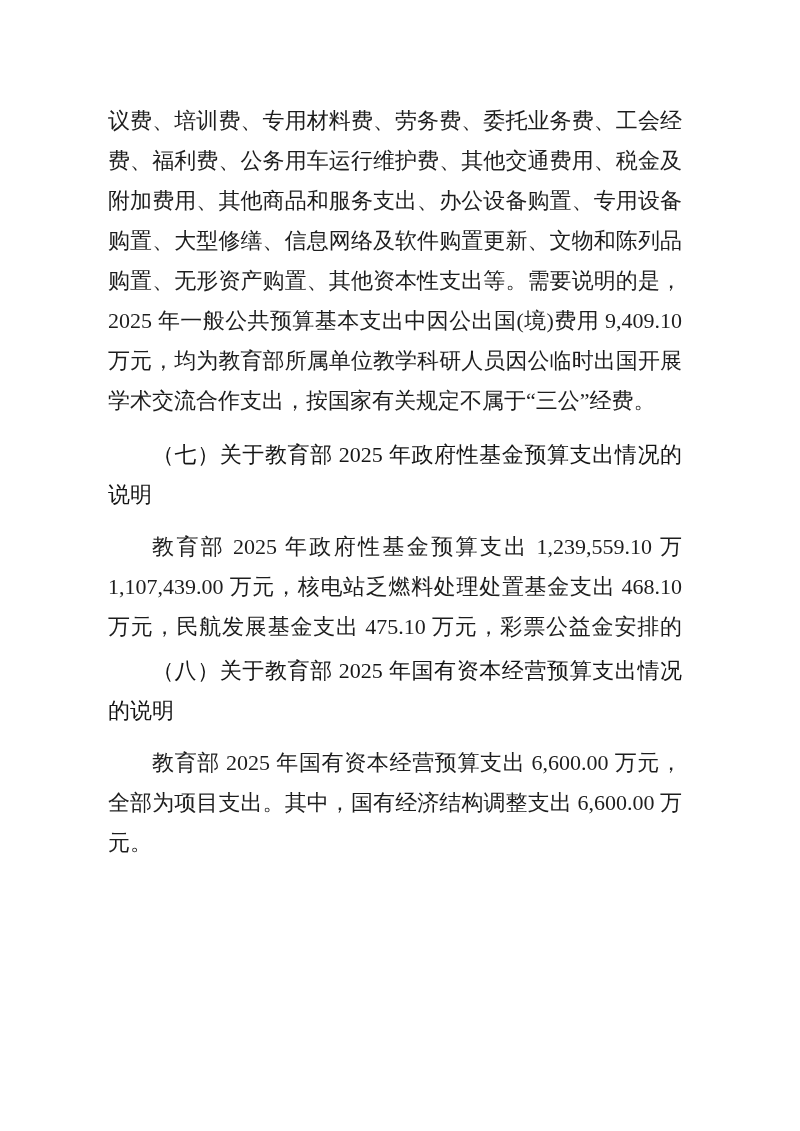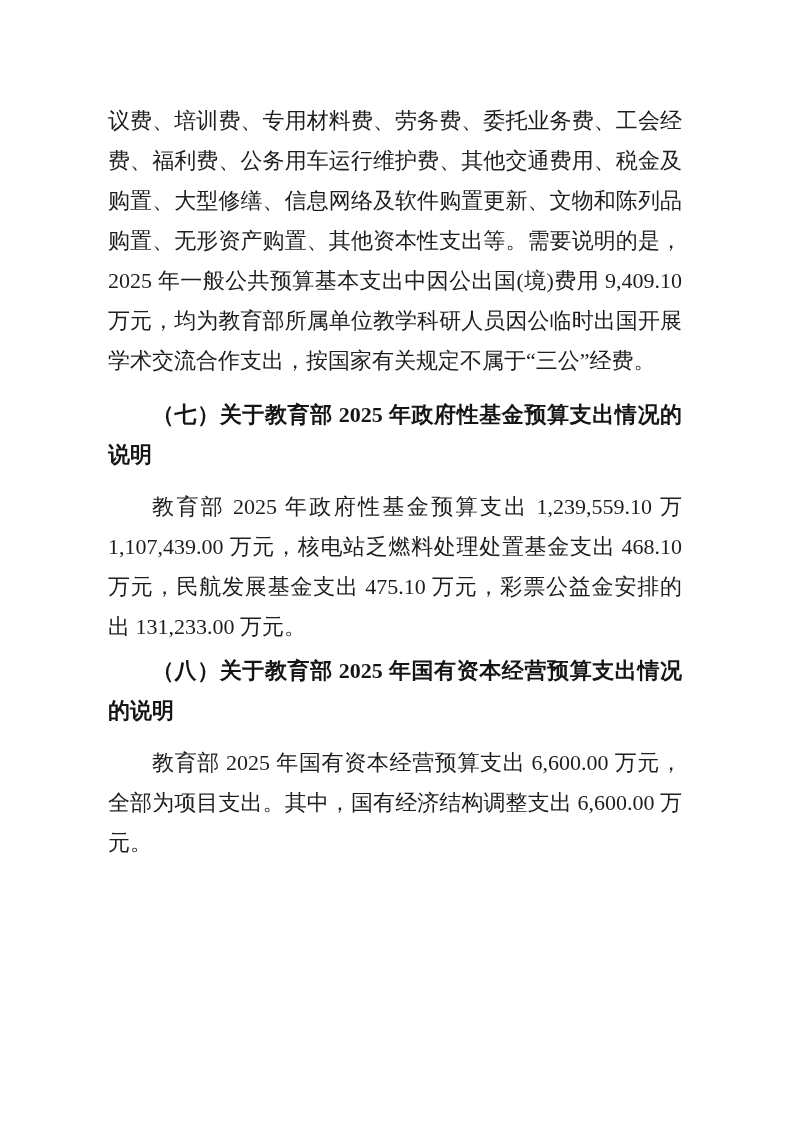--- a/index.html
+++ b/index.html
@@ -22,21 +22,21 @@
     font-size: 22px;
     line-height: 40px;
     height: 40px;
     text-align: justify;
     text-align-last: justify;
     overflow: hidden;
   }
   .tline.last { text-align-last: left; }
   .tline.indent { padding-left: 44px; }
   .block-heading .tline {
-    font-weight: 700;
+    font-weight: 400;
     color: #151515;
   }
   .block-heading { margin-top: 14px; }
   .block-body { margin-top: 12px; }
   .page-number {
     position: absolute;
     left: 0;
     right: 0;
     top: 1032px;
     text-align: center;
@@ -48,37 +48,37 @@
 </style>
 </head>
 <body>
 
 <div class="page">
   <div class="content">
 
     <div class="block-body" style="margin-top:0;">
       <div class="tline">议费、培训费、专用材料费、劳务费、委托业务费、工会经</div>
       <div class="tline">费、福利费、公务用车运行维护费、其他交通费用、税金及</div>
+      <div class="tline">附加费用、其他商品和服务支出、办公设备购置、专用设备</div>
       <div class="tline">购置、大型修缮、信息网络及软件购置更新、文物和陈列品</div>
       <div class="tline">购置、无形资产购置、其他资本性支出等。需要说明的是，</div>
       <div class="tline">2025 年一般公共预算基本支出中因公出国(境)费用 9,409.10</div>
       <div class="tline">万元，均为教育部所属单位教学科研人员因公临时出国开展</div>
       <div class="tline last">学术交流合作支出，按国家有关规定不属于“三公”经费。</div>
     </div>
 
     <div class="block-heading">
       <div class="tline indent">（七）关于教育部 2025 年政府性基金预算支出情况的</div>
       <div class="tline last">说明</div>
     </div>
 
     <div class="block-body">
       <div class="tline indent">教育部 2025 年政府性基金预算支出 1,239,559.10 万元，</div>
       <div class="tline">1,107,439.00 万元，核电站乏燃料处理处置基金支出 468.10</div>
       <div class="tline">万元，民航发展基金支出 475.10 万元，彩票公益金安排的支</div>
-      <div class="tline last">出 131,233.00 万元。</div>
     </div>
 
     <div class="block-heading" style="margin-top:4px;">
       <div class="tline indent">（八）关于教育部 2025 年国有资本经营预算支出情况</div>
       <div class="tline last">的说明</div>
     </div>
 
     <div class="block-body">
       <div class="tline indent">教育部 2025 年国有资本经营预算支出 6,600.00 万元，</div>
       <div class="tline">全部为项目支出。其中，国有经济结构调整支出 6,600.00 万</div>

